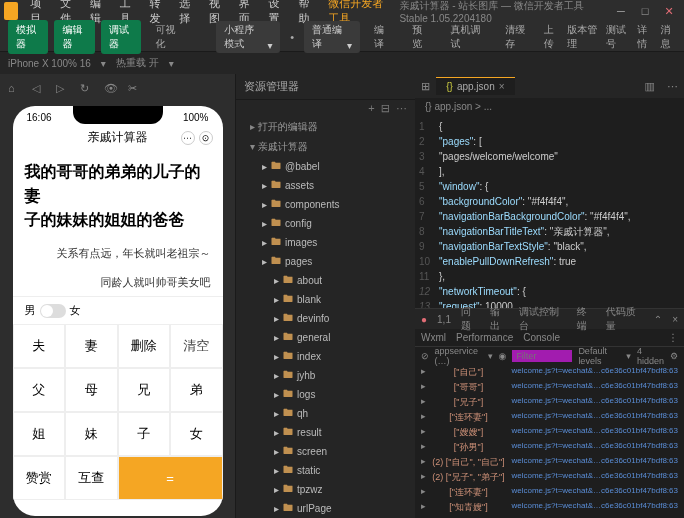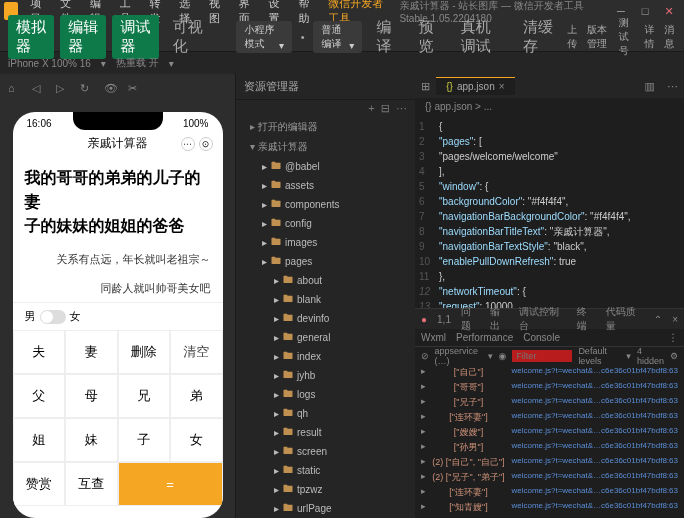--- a/index.html
+++ b/index.html
@@ -6,31 +6,31 @@
 body{width:684px;height:518px;background:#1e1e1e;color:#ccc;font-size:11px;overflow:hidden}
 .top-menu{display:flex;align-items:center;height:22px;background:#2d2d2d;padding:0 4px;gap:2px}
 .logo{width:20px;height:18px;background:#f5a623;border-radius:2px;margin-right:4px}
 .menu-item{padding:2px 6px;color:#ccc;cursor:pointer;font-size:11px}
 .menu-item.hl{color:#f5a623}
 .win-ctrl{margin-left:auto;display:flex;gap:2px}
 .win-btn{width:22px;height:16px;display:flex;align-items:center;justify-content:center;color:#aaa}
 .win-btn.close{color:#e06c75}
 .titlebar{font-size:10px;color:#888;padding:2px 8px;background:#252525}
 .toolbar{display:flex;align-items:center;height:30px;background:#2d2d2d;padding:0 8px;gap:6px;border-bottom:1px solid #1a1a1a}
-.tool-tab{padding:3px 8px;color:#aaa;font-size:15px;border-radius:3px}
+.tool-tab{padding:3px 8px;color:#aaa;font-size:10px;border-radius:3px}
 .tool-tab.active{background:#0e7a4a;color:#fff}
 .dropdown{background:#3a3a3a;padding:2px 8px;border-radius:3px;color:#ccc;font-size:10px;display:flex;gap:4px;align-items:flex-end}
 .tool-right{margin-left:auto;display:flex;gap:8px;align-items:center;font-size:10px;color:#aaa}
 .ico{width:14px;height:14px;display:inline-flex;align-items:center;justify-content:center;color:#aaa}
 .subbar{display:flex;align-items:center;height:22px;background:#252525;padding:0 8px;gap:10px;color:#888;font-size:10px}
 .main{display:flex;height:444px}
 .sim-col{width:235px;background:#2d2d2d;display:flex;flex-direction:column;align-items:center;padding-top:4px}
 .iconrow{display:flex;gap:8px;padding:4px;width:100%;justify-content:flex-start;padding-left:8px}
 .iconrow .ic{width:16px;height:16px;color:#888}
-.phone{width:210px;height:410px;background:#fff;border-radius:22px;position:relative;overflow:hidden;margin-top:10px}
+.phone{width:210px;height:410px;background:#fff;border-radius:22px;position:relative;overflow:hidden;margin-top:4px}
 .notch{position:absolute;top:0;left:50%;transform:translateX(-50%);width:90px;height:18px;background:#000;border-radius:0 0 12px 12px}
 .status{display:flex;justify-content:space-between;padding:6px 14px 2px;font-size:10px;color:#000}
 .app-hdr{display:flex;justify-content:center;align-items:center;padding:4px 10px;font-size:12px;color:#000;position:relative}
 .cap{position:absolute;right:10px;display:flex;gap:4px}
 .cap span{width:14px;height:14px;border:1px solid #ccc;border-radius:7px;display:flex;align-items:center;justify-content:center;font-size:9px}
 .display{padding:10px 12px 6px;color:#000}
 .big{font-size:16px;font-weight:600;line-height:1.5}
 .sub{font-size:11px;text-align:right;margin-top:14px;color:#333}
 .gender{display:flex;align-items:center;gap:4px;padding:6px 12px;font-size:11px;color:#000;border-top:1px solid #eee}
 .toggle{width:26px;height:14px;background:#ddd;border-radius:8px;position:relative}
@@ -55,21 +55,21 @@
 .breadcrumb{padding:3px 10px;font-size:10px;color:#888}
 .editor{flex:1;padding:4px 10px 4px 24px;font-family:Consolas,monospace;font-size:10px;line-height:1.5;position:relative;overflow:hidden}
 .ln{position:absolute;left:4px;color:#555;font-size:10px}
 .k{color:#9cdcfe}
 .p{color:#d4d4d4}
 .console{height:210px;background:#1e1e1e;border-top:1px solid #333;display:flex;flex-direction:column}
 .con-tabs{display:flex;background:#252525;padding:2px 6px;gap:10px;font-size:10px;color:#888;align-items:center;height:20px}
 .con-tabs .ct{cursor:pointer}
 .con-sub{display:flex;gap:10px;padding:2px 6px;font-size:10px;color:#888;align-items:center;height:18px;border-bottom:1px solid #333}
 .con-filter{display:flex;gap:6px;padding:2px 6px;font-size:9px;color:#888;align-items:center;height:18px}
-.con-filter input{background:#b91c1c;border:none;color:#ccc;padding:1px 4px;font-size:9px;width:60px}
+.con-filter input{background:#a21caf;border:none;color:#ccc;padding:1px 4px;font-size:9px;width:60px}
 .con-body{flex:1;overflow:hidden;font-family:Consolas,monospace;font-size:9px}
 .log{display:flex;padding:1px 6px;color:#bbb;justify-content:space-between}
 .log .msg{color:#ce9178}
 .log .src{color:#5a8dd6;font-size:8px}
 </style>
 </head>
 <body>
 
 <div class="top-menu">
   <div class="logo"></div>

